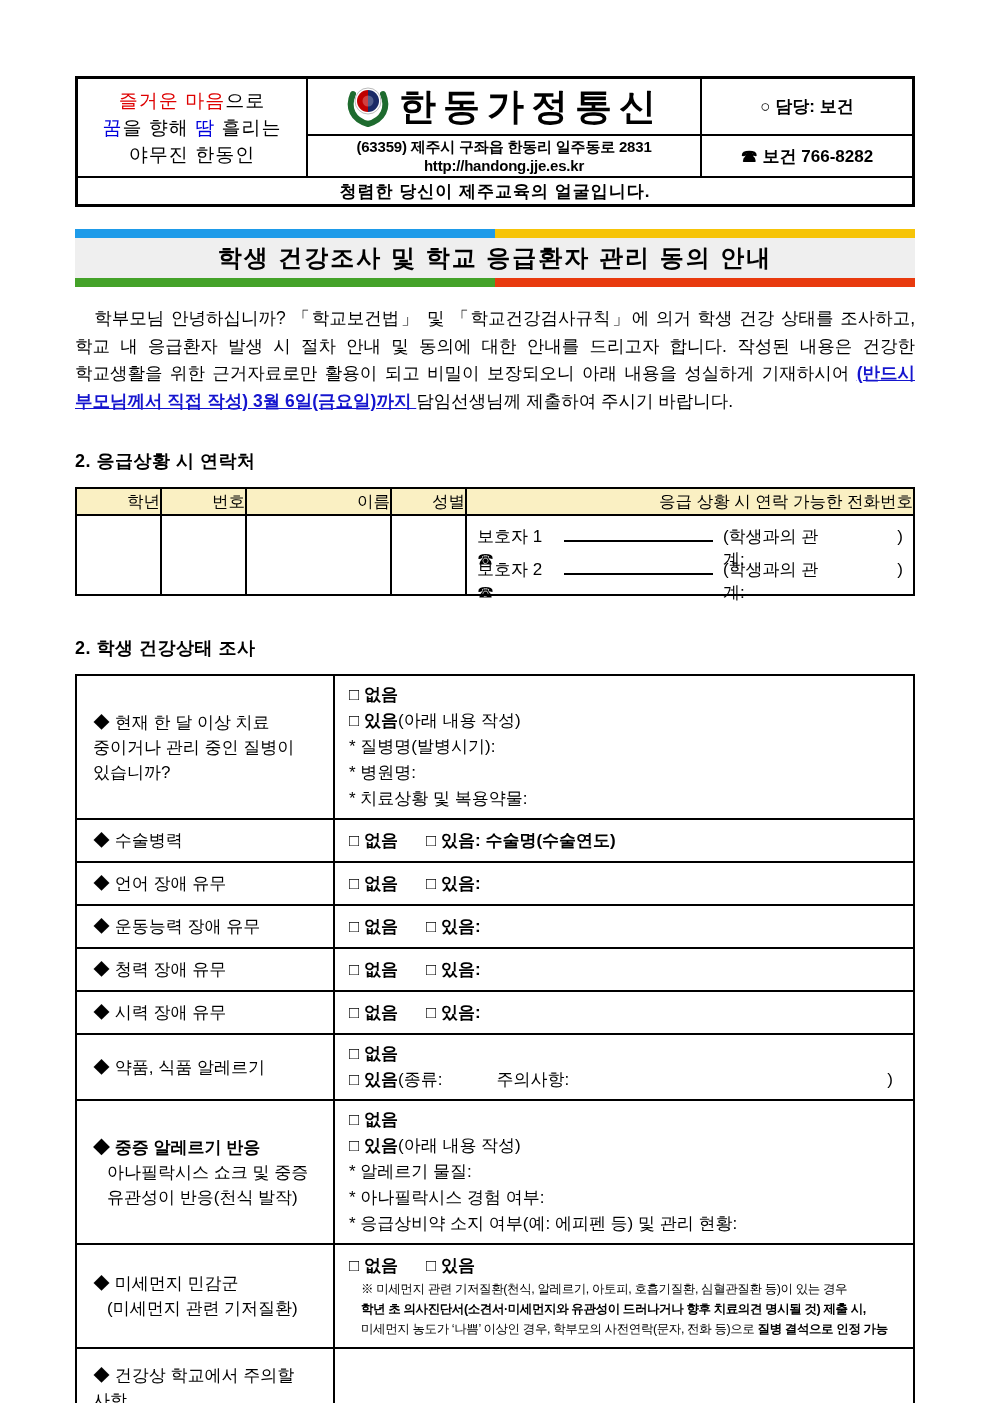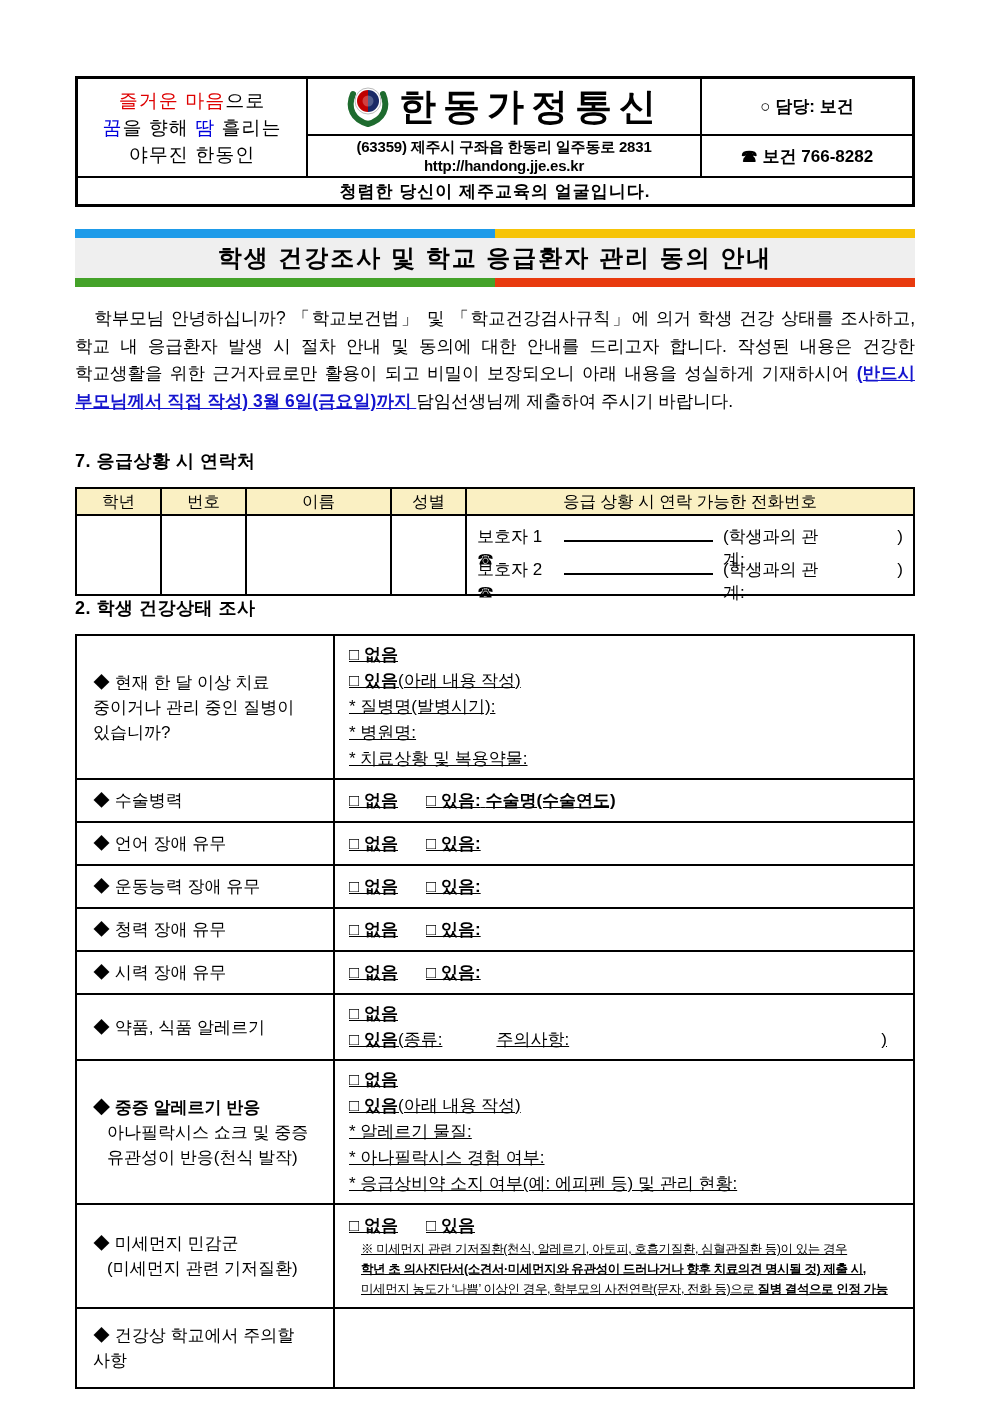--- a/index.html
+++ b/index.html
@@ -71,43 +71,43 @@
   
   .intro {
     margin-top: 18px; font-size: 17.5px; line-height: 27.5px;
     text-align: justify; word-break: keep-all; text-indent: 1.1em;
   }
   .deadline { color: #1515CE; font-weight: bold; text-decoration: underline; }
 
   
   .sec-h { font-size: 18px; font-weight: bold; letter-spacing: 0.5px; }
   .sec1-h { margin-top: 34px; }
-  .sec2-h { }
+  .sec2-h { margin-top: 40px; }
 
   
   table { border-collapse: collapse; width: 100%; }
   .t1 { margin-top: 14px; border: 2px solid #000; }
   .t1 th, .t1 td { border: 2px solid #000; }
   .t1 thead th {
     background: #FAF0C3; height: 27px; font-size: 16.5px; font-weight: normal;
-    text-align: center;
+    text-align: right;
   }
   .t1 tbody td { height: 78px; }
   .t1 .phone-cell { padding: 6px 10px; vertical-align: middle; font-size: 17px; }
   .phone-line { display: flex; align-items: baseline; height: 33px; }
   .blank {
     display: inline-block; width: 150px; border-bottom: 2px solid #000;
     height: 20px; margin: 0 10px 0 0;
   }
   .rel-gap { display: inline-block; width: 58px; }
 
   .t2 { margin-top: 14px; border: 2px solid #000; table-layout: fixed; }
   .t2 td { border: 2px solid #000; vertical-align: middle; font-size: 17px; }
   .t2 .lbl { padding: 8px 8px 8px 16px; line-height: 25px; word-break: keep-all; }
-  .t2 .cnt { padding: 6px 26px 6px 14px; line-height: 26px; text-decoration: underline; }
+  .t2 .cnt { padding: 6px 20px 6px 14px; line-height: 26px; }
   .b { font-weight: bold; }
   .gap28 { display: inline-block; width: 28px; }
   .sub-line { padding-left: 14px; }
   .flexline { display: flex; align-items: baseline; }
   .ml-auto { margin-left: auto; }
   .fine { font-size: 12.5px; line-height: 20px; white-space: nowrap; letter-spacing: -0.4px; margin-left: 12px; }
   .r-disease td { height: 126px; }
   .r-simple  td { height: 37px; }
   .r-allergy td { height: 58px; }
   .r-severe  td { height: 122px; }
@@ -156,21 +156,21 @@
     </div>
     <div class="banner-main">학생 건강조사 및 학교 응급환자 관리 동의 안내</div>
     <div class="stripe">
       <div class="half st-green"></div>
       <div class="half st-red"></div>
     </div>
   </div>
 
   <p class="intro"><span>학부모님 안녕하십니까? 「학교보건법」 및 「학교건강검사규칙」에 의거 학생 건강 상태를 조사하고, 학교 내 응급환자 발생 시 절차 안내 및 동의에 대한 안내를 드리고자 합니다. 작성된 내용은 건강한 학교생활을 위한 근거자료로만 활용이 되고 비밀이 보장되오니 아래 내용을 성실하게 기재하시어 </span><span class="deadline">(반드시 부모님께서 직접 작성) 3월 6일(금요일)까지 </span><span>담임선생님께 제출하여 주시기 바랍니다.</span></p>
 
-  <div class="sec-h sec1-h">7. 응급상황 시 연락처</div>
+  <div class="sec-h sec1-h">2. 응급상황 시 연락처</div>
 
   <table class="t1">
     <colgroup>
       <col style="width:85px">
         <col style="width:85px">
         <col style="width:145px">
         <col style="width:75px">
         <col>
     </colgroup>
     <thead>

